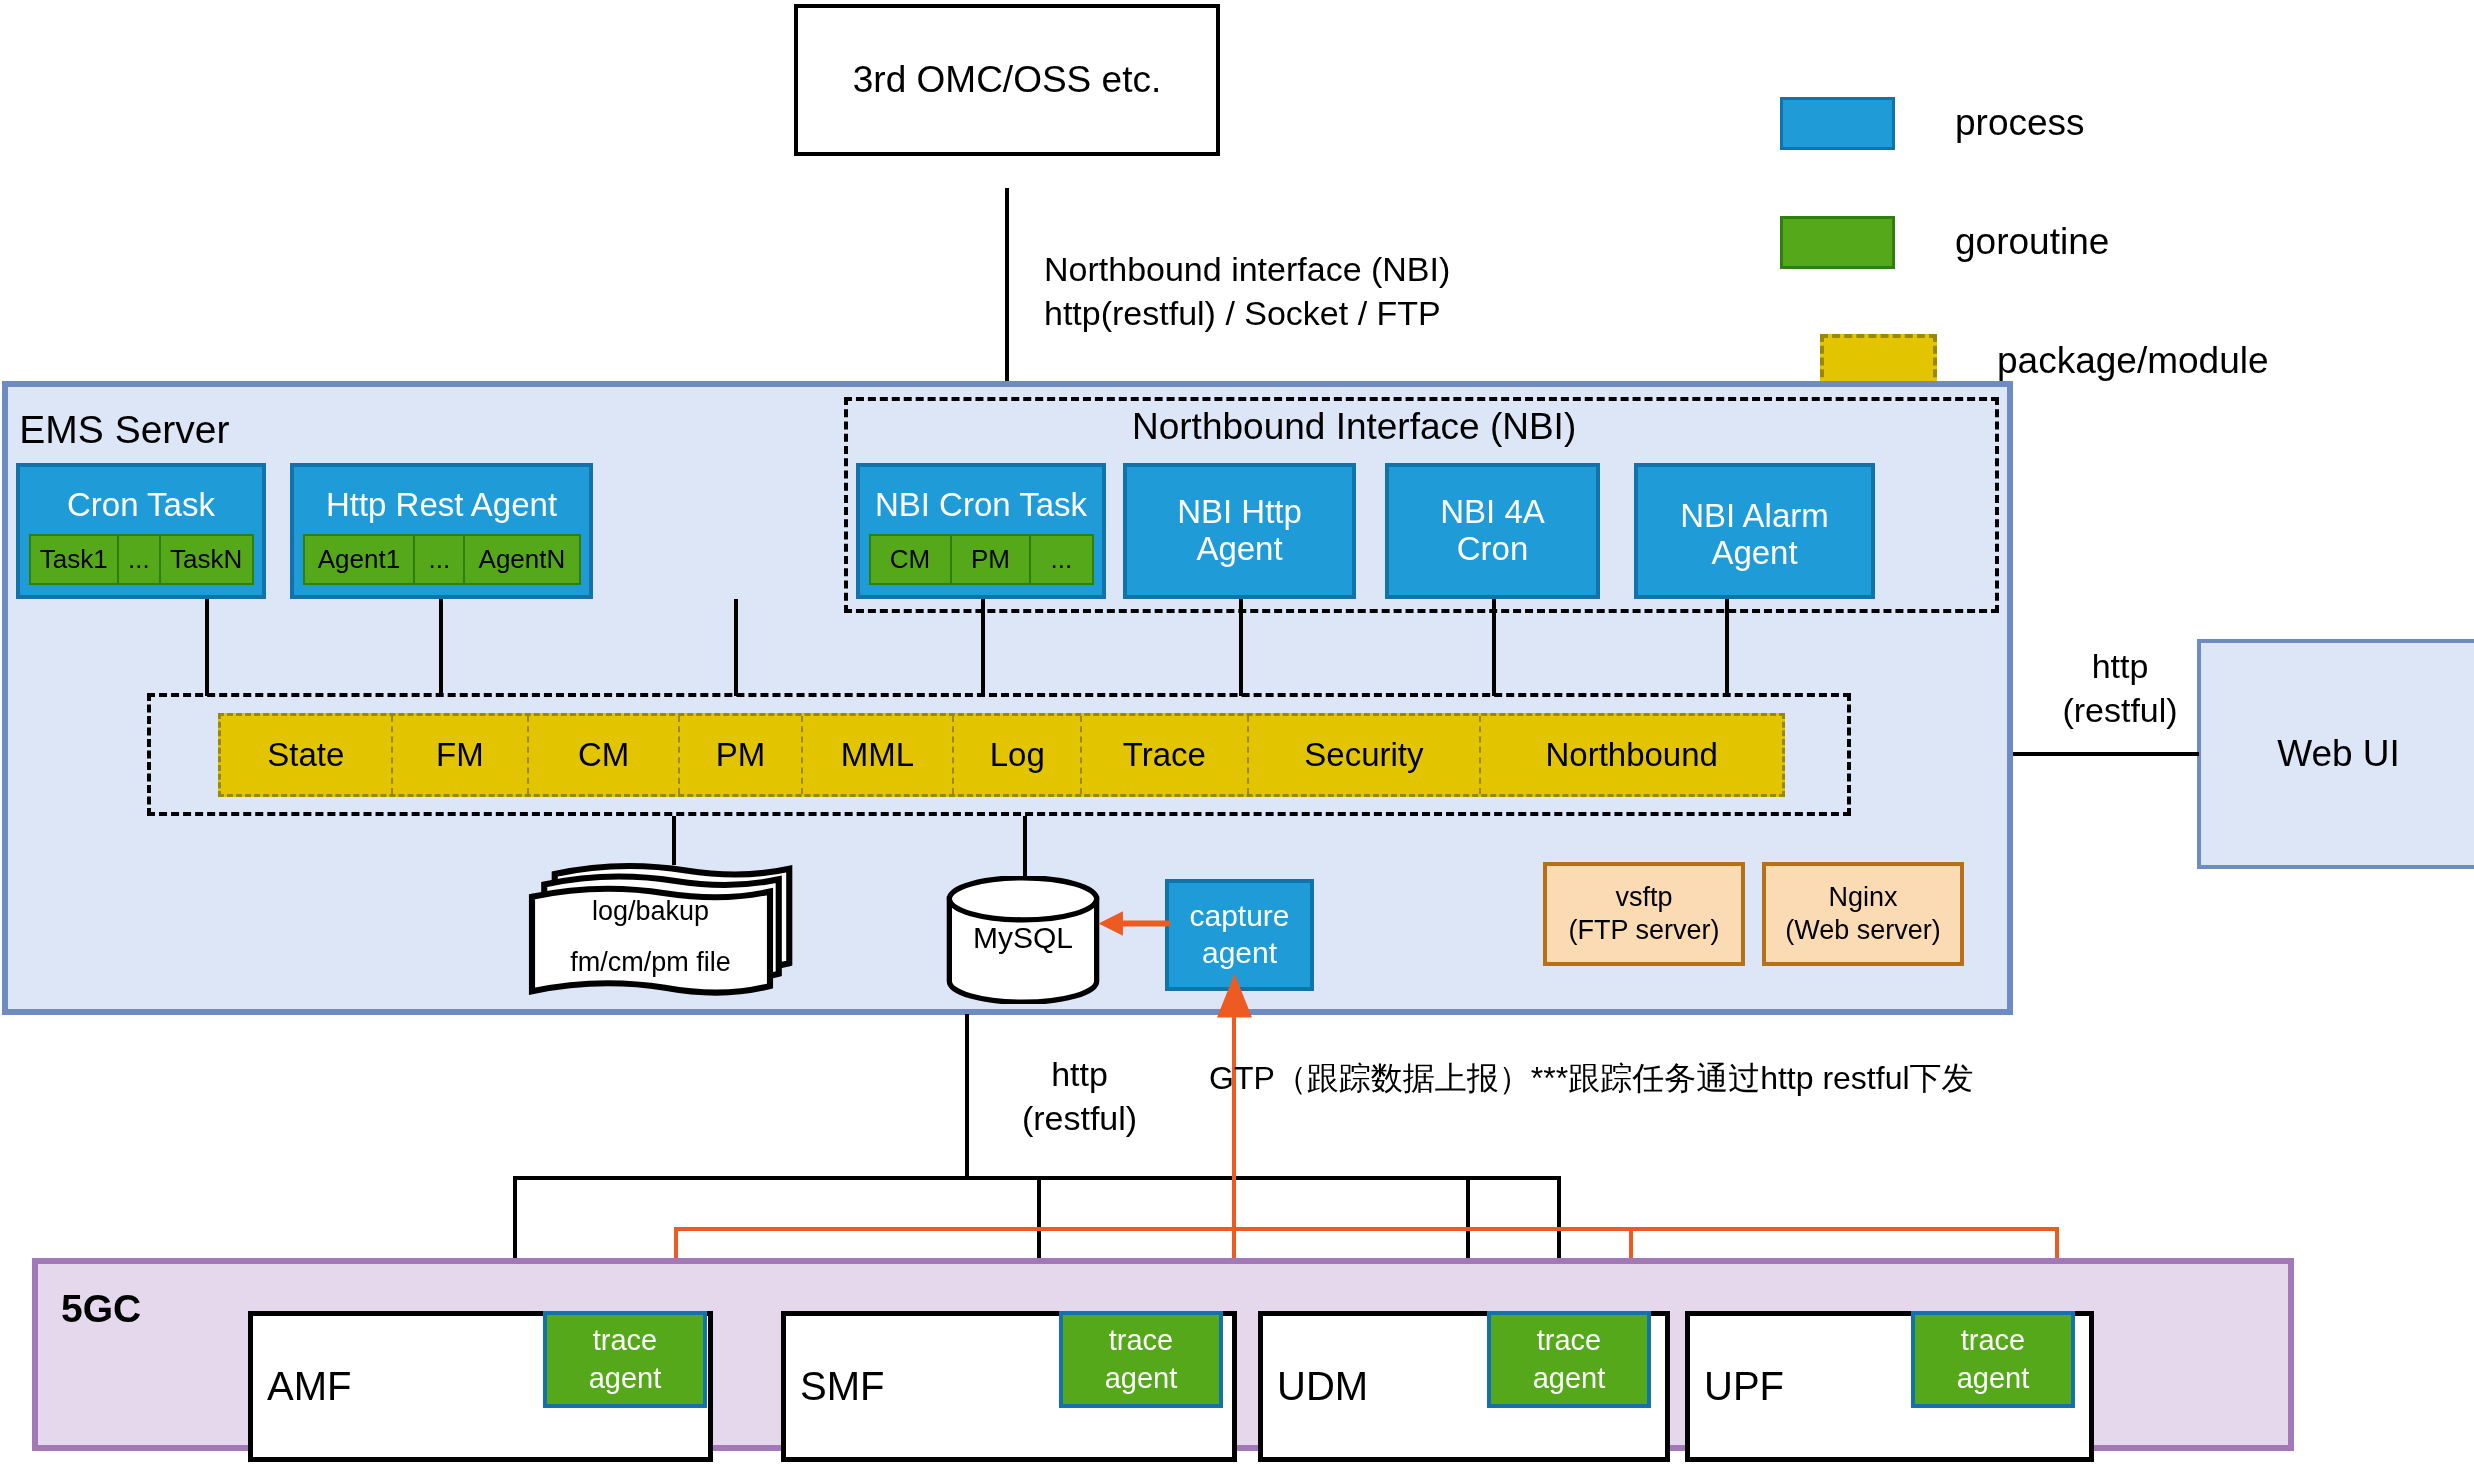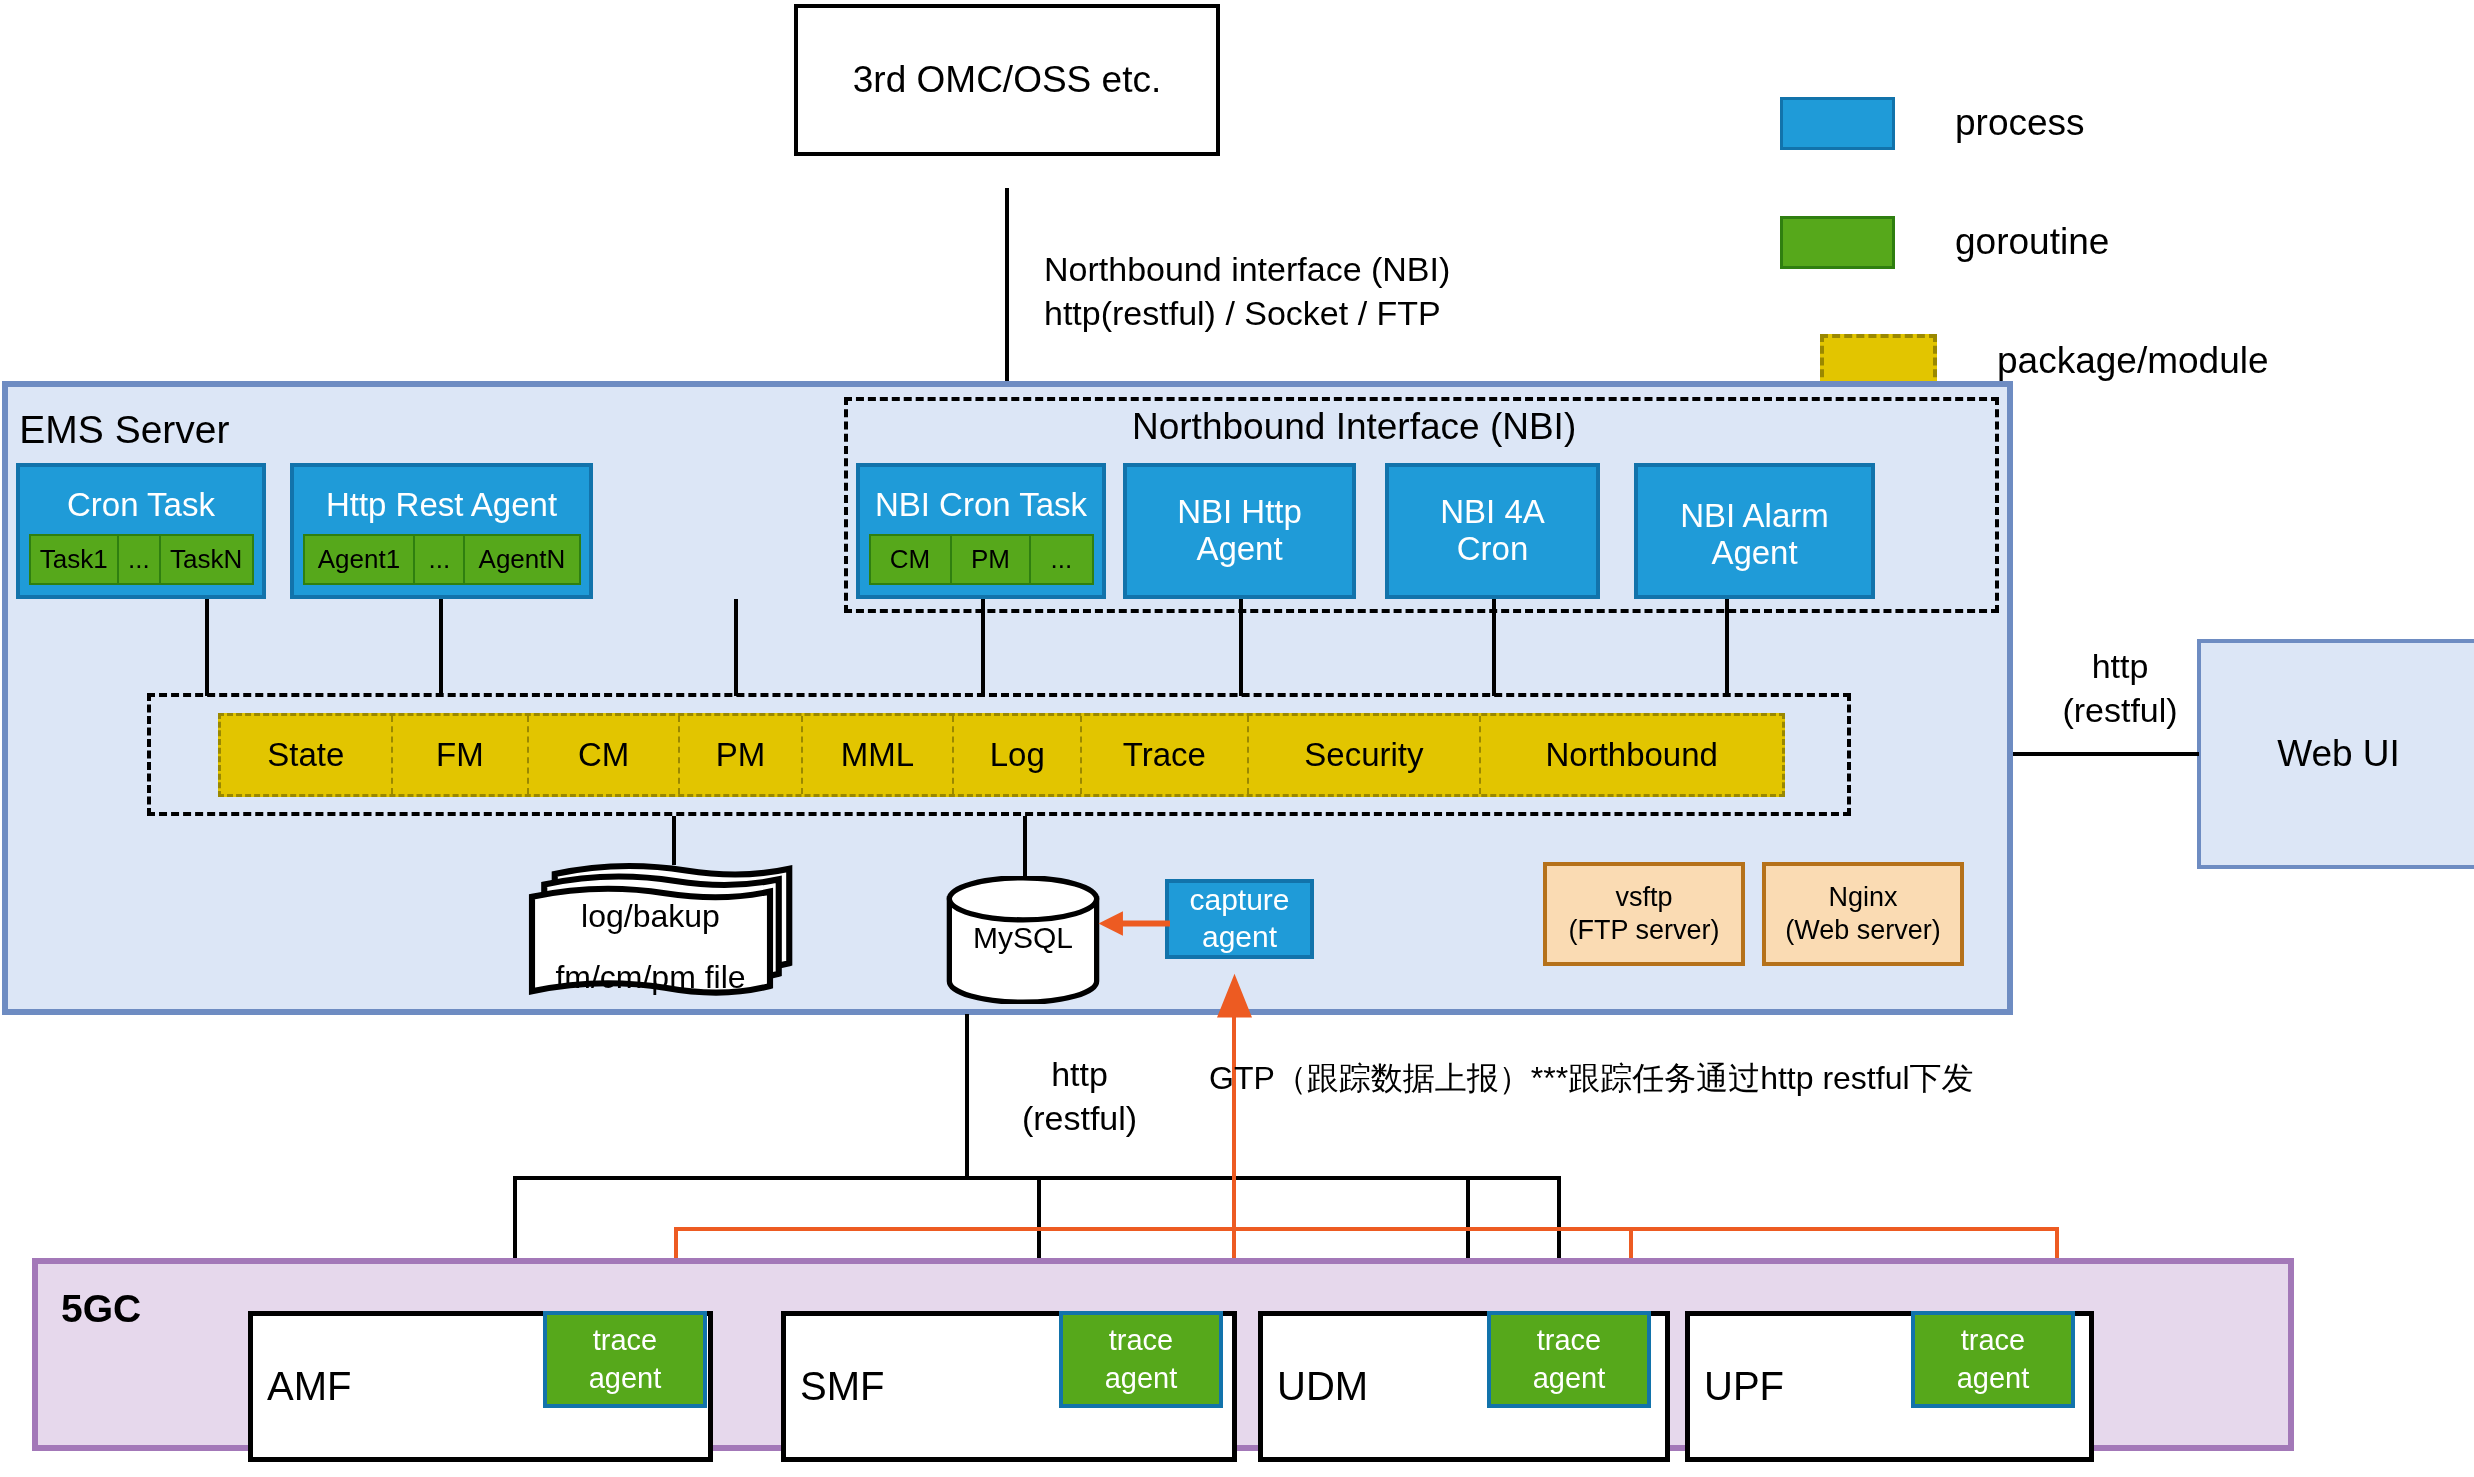--- a/index.html
+++ b/index.html
@@ -230,32 +230,32 @@
   </div>
 
   <div class="abs line-v" style="left:672px; top:816px; height:49px;"></div>
   <div class="abs line-v" style="left:1023px; top:816px; height:60px;"></div>
 
   <svg class="abs docstack" style="left:523px; top:853px; width:298px; height:147px;" viewBox="0 0 340 168">
     <path d="M36 24 Q110 8 186 20 Q250 30 304 18 L304 126 Q250 140 186 128 Q110 116 36 132 Z" fill="#ffffff" stroke="#000000" stroke-width="7"></path>
     <path d="M24 36 Q98 20 174 32 Q238 42 292 30 L292 138 Q238 152 174 140 Q98 128 24 144 Z" fill="#ffffff" stroke="#000000" stroke-width="7"></path>
     <path d="M10 50 Q86 34 162 46 Q228 56 282 44 L282 152 Q228 166 162 154 Q86 142 10 158 Z" fill="#ffffff" stroke="#000000" stroke-width="7"></path>
   </svg>
-  <div class="abs" style="left:532px; top:886px; width:237px; text-align:center; font-size:32px; line-height:1.9; color:#000;">
+  <div class="abs" style="left:532px; top:886px; width:237px; text-align:center; font-size:27px; line-height:1.9; color:#000;">
     <div>log/bakup</div>
     <div>fm/cm/pm file</div>
   </div>
 
   <svg class="abs db-cyl" style="left:944px; top:876px; width:158px; height:128px;" viewBox="0 0 180 146">
     <path d="M6 26 L6 120 A84 24 0 0 0 174 120 L174 26 Z" fill="#ffffff" stroke="#000000" stroke-width="6"></path>
     <ellipse cx="90" cy="26" rx="84" ry="24" fill="#ffffff" stroke="#000000" stroke-width="6"></ellipse>
   </svg>
   <div class="abs" style="left:944px; top:921px; width:158px; text-align:center; font-size:30px; color:#000;">MySQL</div>
 
-  <div class="abs proc-box" style="left:1165px; top:879px; width:149px; height:80px; justify-content:center;">
+  <div class="abs proc-box" style="left:1165px; top:879px; width:149px; height:112px; justify-content:center;">
     <div class="proc-title" style="padding-top:0; flex-direction:column; font-size:30px; line-height:1.22;">
       <span>capture</span>
       <span>agent</span>
     </div>
   </div>
 
   <svg class="abs" style="left:1095px; top:904px; width:75px; height:39px;" viewBox="0 0 86 44">
     <line x1="86" y1="22" x2="30" y2="22" stroke="#ed5b22" stroke-width="7"></line>
     <polygon points="4,22 32,8 32,36" fill="#ed5b22"></polygon>
   </svg>

